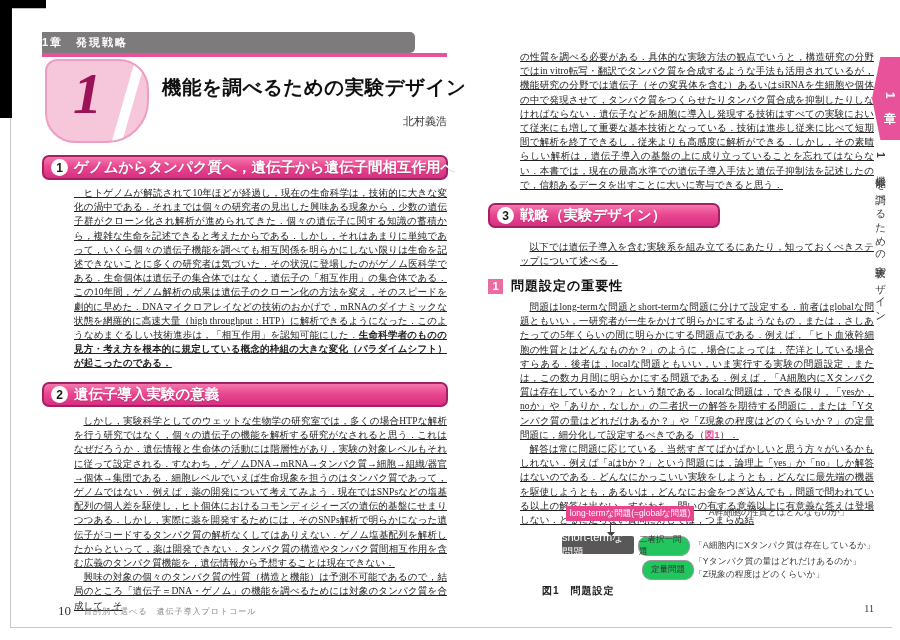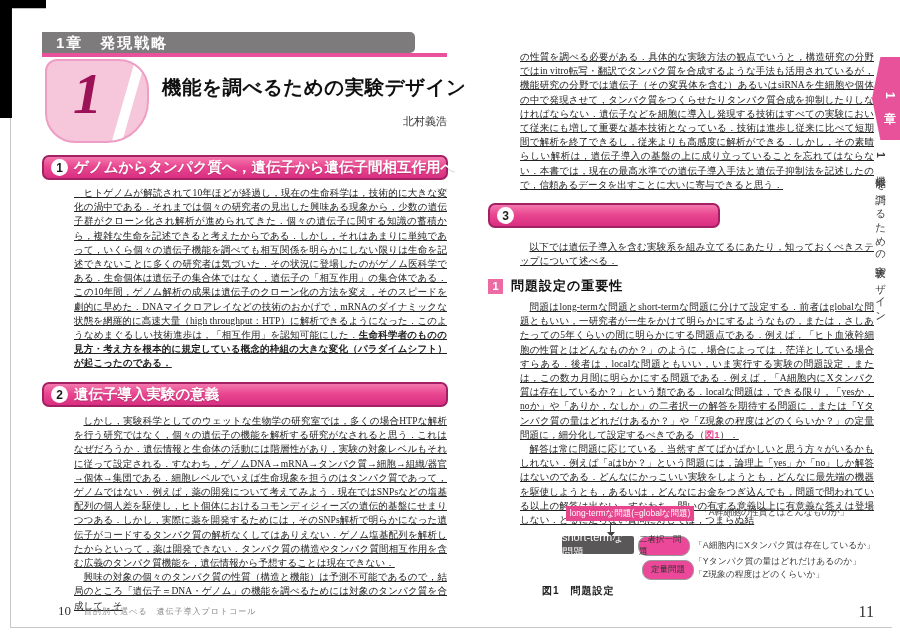--- a/index.html
+++ b/index.html
@@ -7,22 +7,22 @@
          font-family:"Liberation Sans",sans-serif;color:#222;}
 
   
   .corner{position:absolute;left:0;top:0;width:46px;height:118px;background:#000;
           clip-path:polygon(0 0,100% 0,100% 7%,26% 7%,26% 100%,0 100%);}
   .edge-left{position:absolute;left:10px;top:118px;width:1px;height:509px;background:#c6c6c6;}
   .edge-bottom{position:absolute;left:10px;top:627px;width:882px;height:1px;background:#c6c6c6;}
 
   
   .chapter-band{position:absolute;left:42px;top:32px;width:373px;height:21px;background:#7d7b7b;
-                border-radius:0 5px 5px 0;color:#fff;font-size:15px;line-height:21px;
-                padding-left:14px;box-sizing:border-box;letter-spacing:2px;font-weight:bold;}
+                border-radius:0 5px 5px 0;color:#fff;font-size:11px;line-height:21px;
+                box-sizing:border-box;letter-spacing:2px;font-weight:bold;}
   .chapter-rule{position:absolute;left:42px;top:53px;width:405px;height:4px;background:#e8529b;}
 
   
   .num-blob{position:absolute;left:45px;top:59px;width:104px;height:84px;background:#f6c6da;
             border:2px solid #ee9ec4;border-radius:12px 30px 42px 30px;overflow:hidden;box-sizing:border-box;}
   .blob-slash{position:absolute;right:14px;top:-10px;width:10px;height:130%;background:#fff;transform:rotate(16deg);}
   .bignum{position:absolute;left:26px;top:4px;font-family:"Liberation Serif","DejaVu Serif",serif;
           font-style:italic;font-weight:bold;font-size:58px;color:#9b1356;line-height:1;}
 
   .doc-title{position:absolute;left:162px;top:74px;margin:0;font-size:19.5px;font-weight:bold;
@@ -58,39 +58,39 @@
   .sub-head{position:absolute;left:488px;top:277px;display:flex;align-items:center;gap:8px;}
   .sqnum{width:15px;height:15px;background:#ec6ba3;color:#fff;font-size:11px;font-weight:bold;
          display:flex;align-items:center;justify-content:center;}
   .sub-head-t{font-size:13px;font-weight:bold;color:#111;letter-spacing:1px;}
 
   
   .fig-box-pink{position:absolute;left:566px;top:506px;width:128px;height:15px;background:#e8458f;color:#fff;
                 font-size:8.5px;display:flex;align-items:center;justify-content:center;white-space:nowrap;}
   .fig-box-dark{position:absolute;left:562px;top:536px;width:72px;height:18px;background:#595757;color:#fff;
                 font-size:11px;display:flex;align-items:center;justify-content:center;border-radius:2px;}
-  .fig-box-line{position:absolute;width:50px;height:18px;background:#ec4899;border:1px solid #9a9a9a;
+  .fig-box-line{position:absolute;width:50px;height:18px;background:#22c55e;border:1px solid #9a9a9a;
                 border-radius:9px;font-size:8.5px;color:#333;display:flex;align-items:center;justify-content:center;}
   .fig-binary{left:638px;top:536px;}
   .fig-quant{left:642px;top:560px;}
   .fig-note{position:absolute;font-size:8.8px;color:#3a3a3a;white-space:nowrap;}
   .fn1{left:700px;top:507px;}
   .fn2{left:694px;top:540px;}
   .fn3{left:694px;top:556px;}
   .fn4{left:694px;top:569px;}
   .fig-arrow{position:absolute;left:610px;top:522px;width:1px;height:11px;background:#444;}
   .fig-arrow-head{position:absolute;left:607px;top:532px;width:0;height:0;
                   border-left:4px solid transparent;border-right:4px solid transparent;border-top:5px solid #444;}
   .fig-caption{position:absolute;left:542px;top:584px;font-size:10px;font-weight:bold;color:#222;letter-spacing:1px;}
 
   
   .footer-left-num{position:absolute;left:58px;top:603px;font-family:"Liberation Serif",serif;font-size:13px;color:#333;}
   .footer-left-title{position:absolute;left:84px;top:606px;font-size:8px;color:#8a8a8a;letter-spacing:1px;}
   .footer-right-num{position:absolute;left:850px;top:603px;width:24px;text-align:right;
-                    font-family:"Liberation Serif",serif;font-size:16px;color:#333;}
+                    font-family:"Liberation Serif",serif;font-size:10px;color:#333;}
 
   
   .side-tab{position:absolute;left:872px;top:57px;width:28px;height:83px;background:#e8529b;
             clip-path:polygon(100% 0,30% 0,0 50%,30% 100%,100% 100%);
             display:flex;align-items:center;justify-content:center;}
   .side-tab-t{writing-mode:vertical-rl;color:#fff;font-size:12px;font-weight:bold;letter-spacing:3px;margin-left:7px;}
   .side-title{position:absolute;left:874px;top:152px;height:320px;writing-mode:vertical-rl;
               font-size:10.5px;color:#3a3a3a;letter-spacing:2px;}
   .st-num{font-weight:bold;margin-bottom:8px;}
 </style>
@@ -134,20 +134,21 @@
 
   <div class="footer-left-num">10</div>
   <div class="footer-left-title">目的別で選べる　遺伝子導入プロトコール</div>
 
   <div class="col col-rtop">
     <p class="body">の性質を調べる必要がある．具体的な実験方法の観点でいうと，構造研究の分野ではin vitro転写・翻訳でタンパク質を合成するような手法も活用されているが，機能研究の分野では遺伝子（その変異体を含む）あるいはsiRNAを生細胞や個体の中で発現させて，タンパク質をつくらせたりタンパク質合成を抑制したりしなければならない．遺伝子などを細胞に導入し発現する技術はすべての実験において従来にも増して重要な基本技術となっている．技術は進歩し従来に比べて短期間で解析を終了できるし，従来よりも高感度に解析ができる．しかし，その素晴らしい解析は，遺伝子導入の基盤の上に成り立っていることを忘れてはならない．本書では，現在の最高水準での遺伝子導入手法と遺伝子抑制法を記述したので，信頼あるデータを出すことに大いに寄与できると思う．</p>
   </div>
 
   <div class="banner banner3">
     <span class="circ">3</span>
+    <span class="banner-t">戦略（実験デザイン）</span>
   </div>
   <div class="col col-intro">
     <p class="body ind">以下では遺伝子導入を含む実験系を組み立てるにあたり，知っておくべきステップについて述べる．</p>
   </div>
 
   <div class="sub-head">
     <span class="sqnum">1</span>
     <span class="sub-head-t">問題設定の重要性</span>
   </div>
   <div class="col col-sub">

